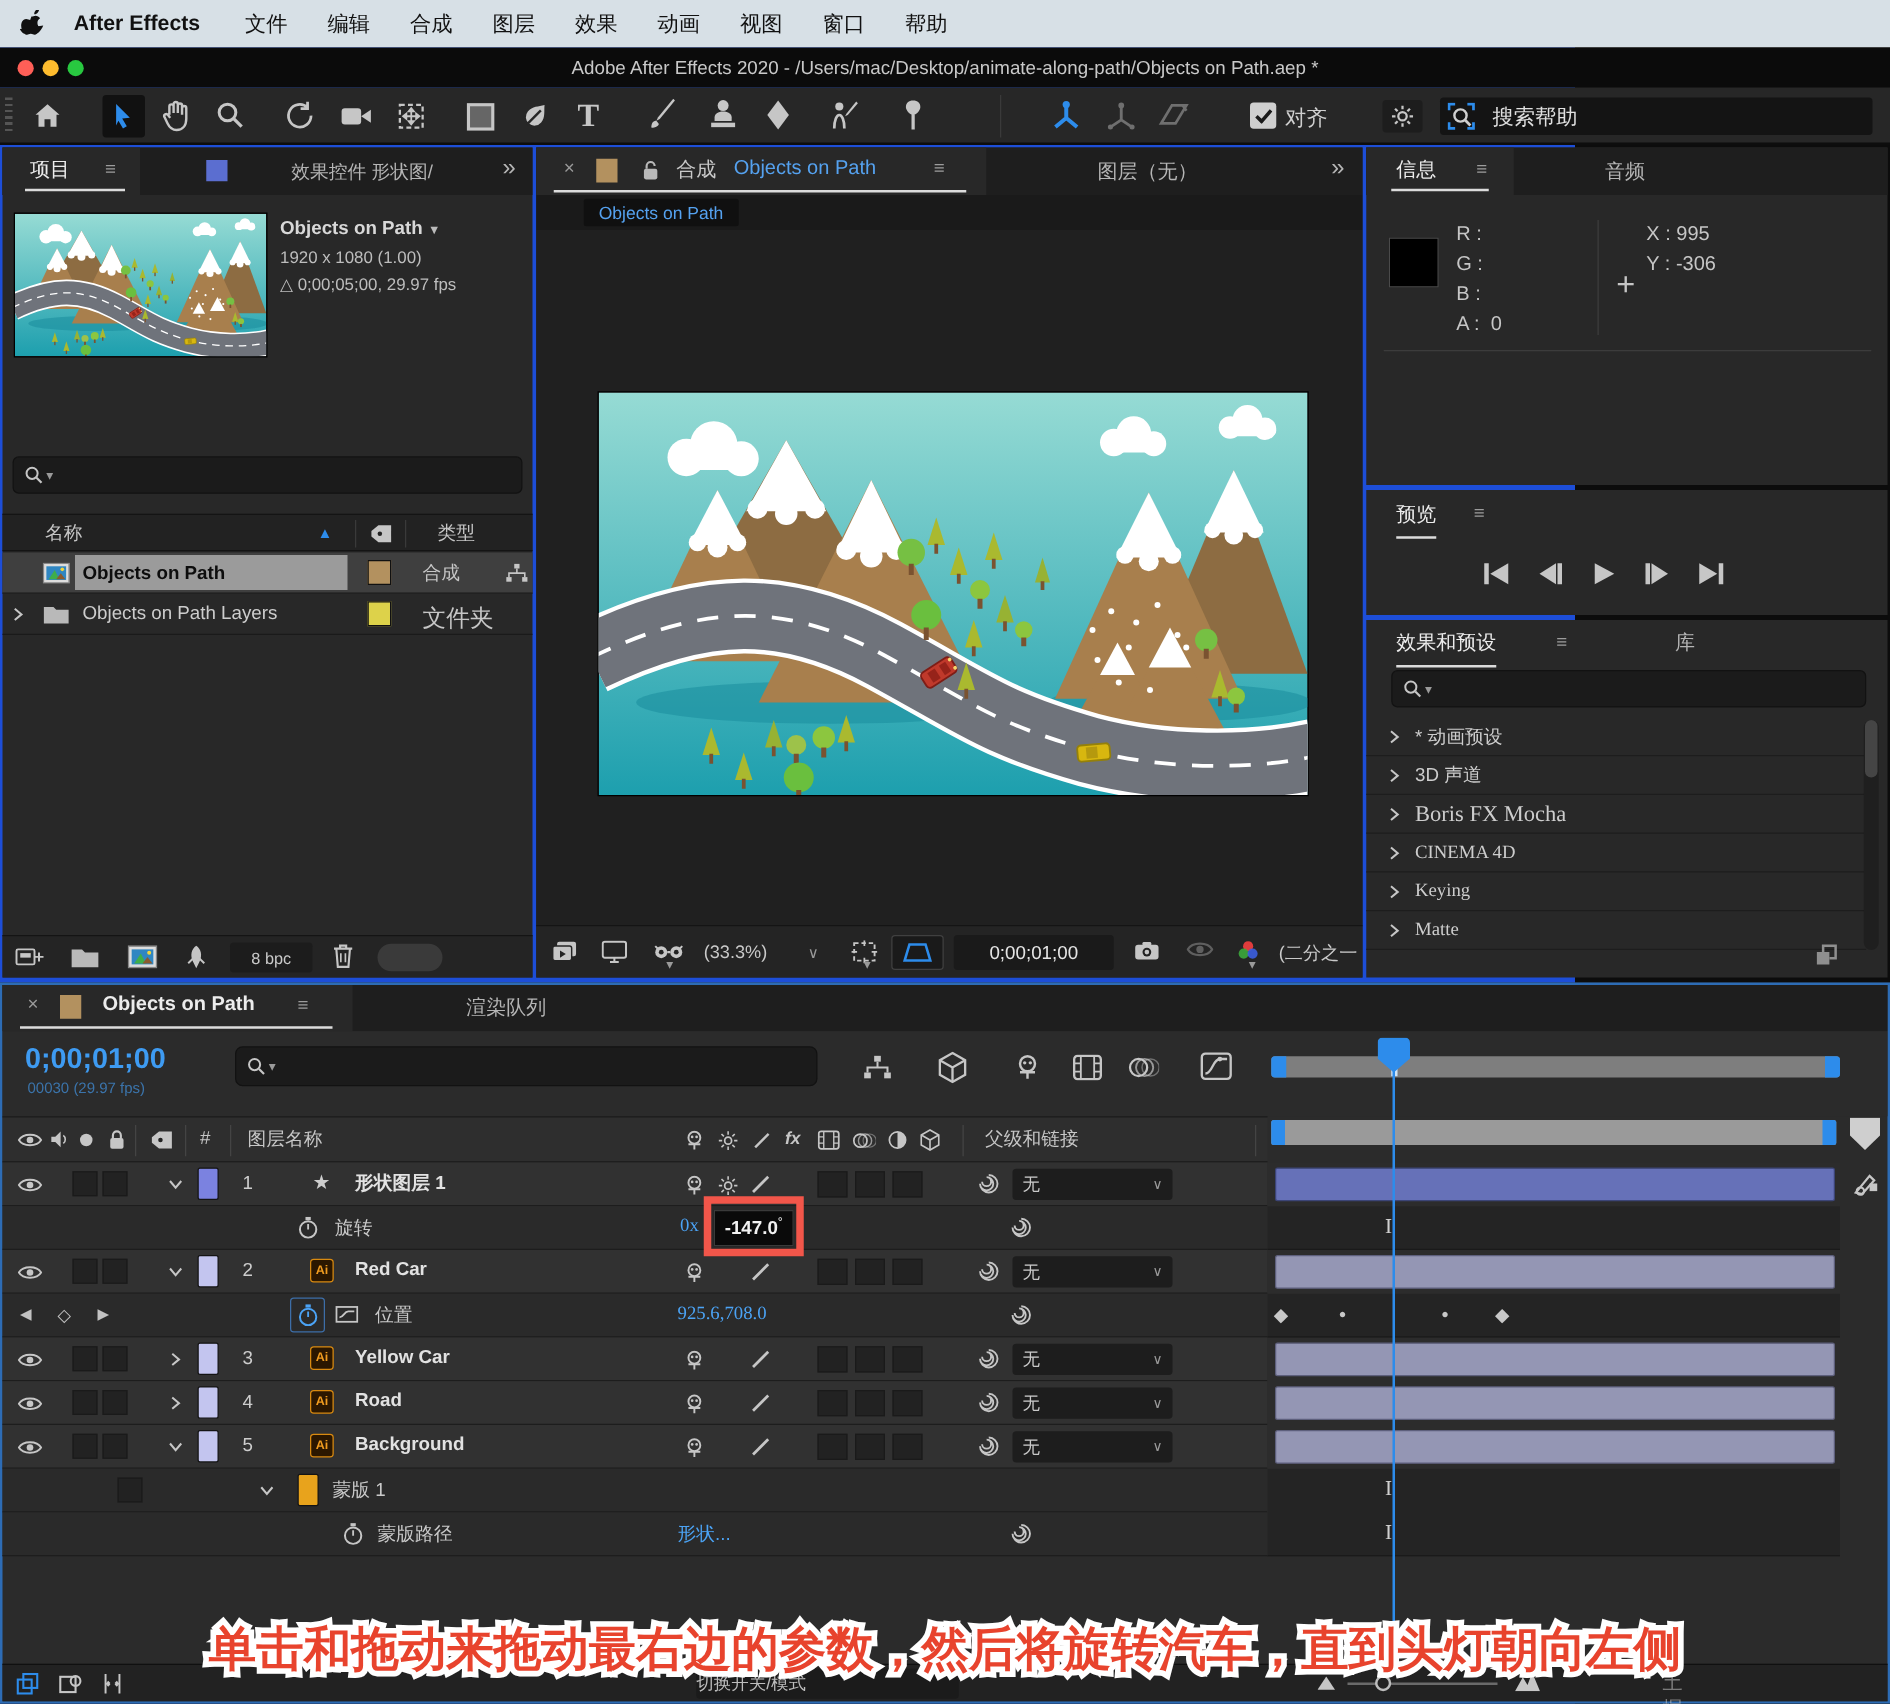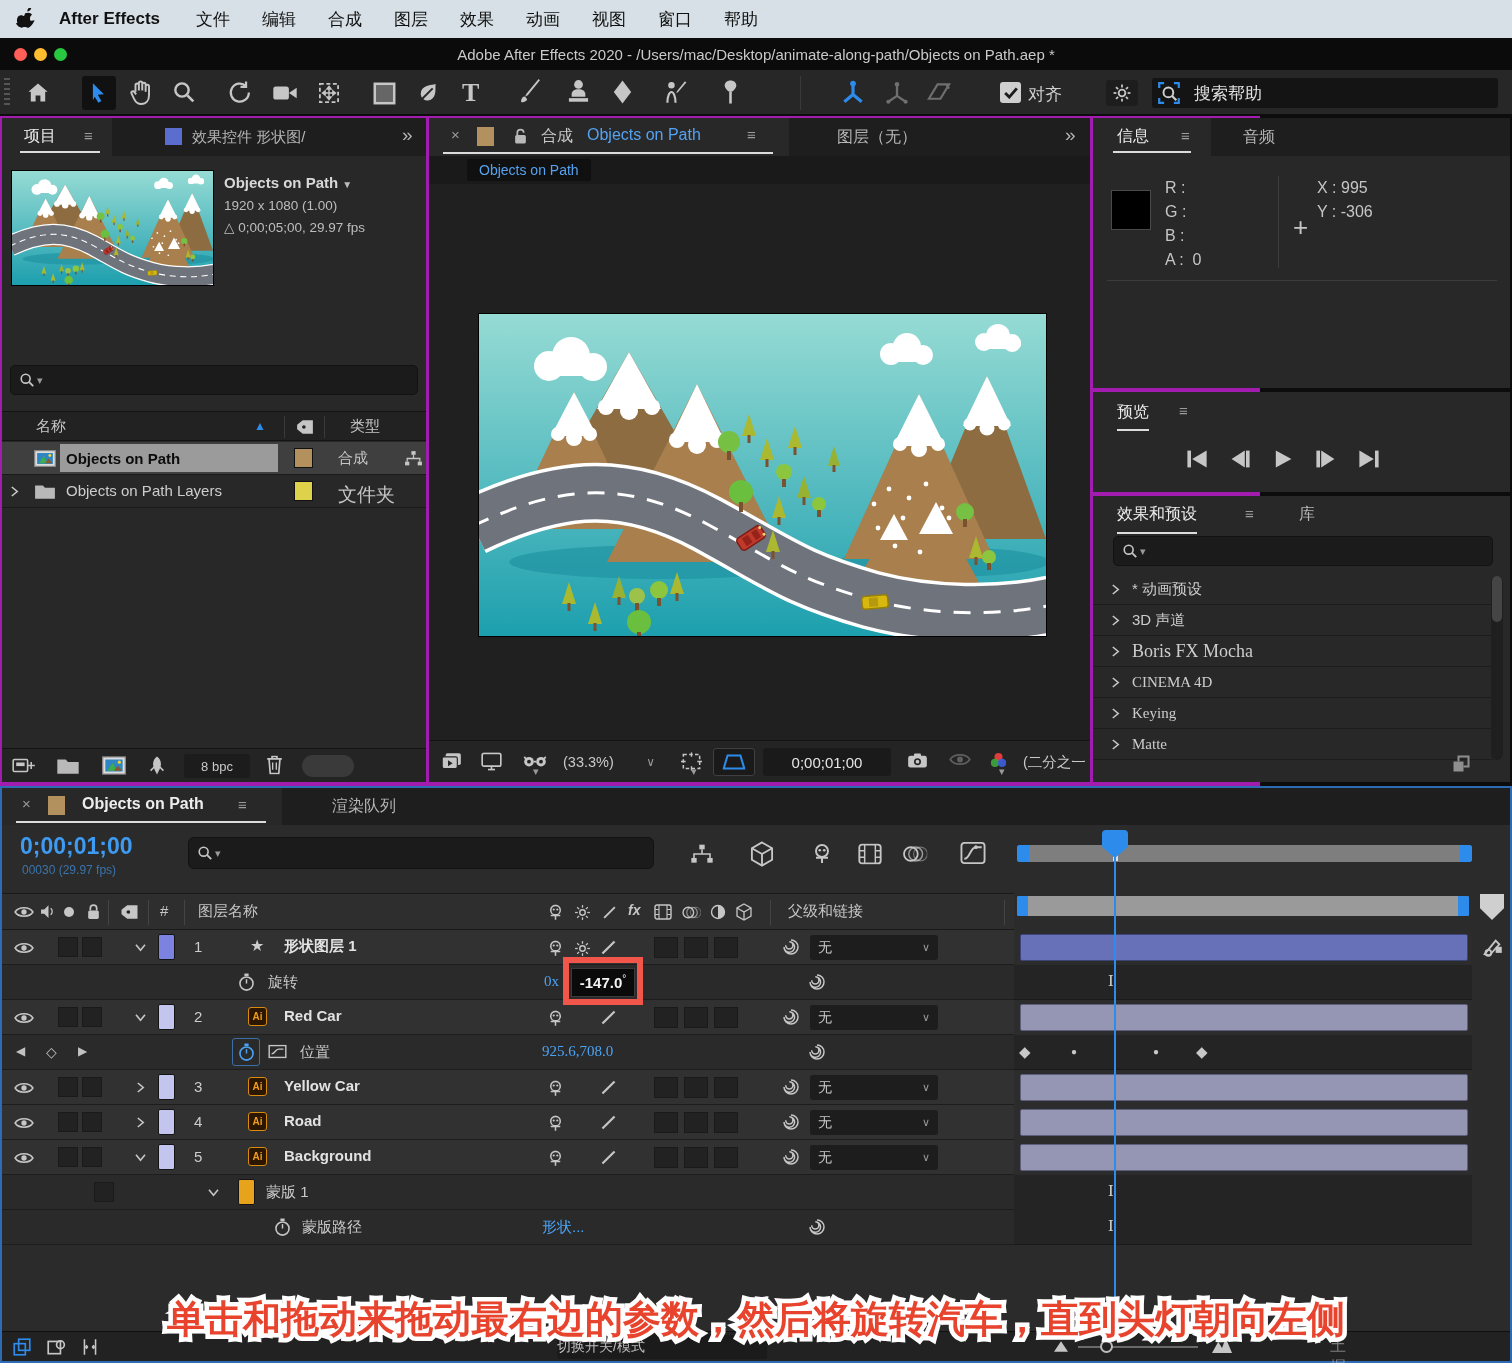--- a/index.html
+++ b/index.html
@@ -1,22 +1,22 @@
 <!DOCTYPE html>
 <html><head>
 <meta charset="utf-8">
 <style>
   * { margin:0; padding:0; box-sizing:border-box; }
   html,body { width:1512px; height:1363px; background:#0c0c0c; font-family:"Liberation Sans",sans-serif; overflow:hidden; }
   .abs { position:absolute; }
-  #app { position:relative; width:1260px; height:1363px; background:#a21caf;padding-left:48px; }
+  #app { position:relative; width:1260px; height:1363px; background:#1d4ed8;padding-left:48px; }
   svg { display:block; }
   .ico { color:#c6c6c6; }
   .panel { background:#282828; }
-  .tabtxt { font-size:14px; color:#b5b5b5; white-space:nowrap; }
+  .tabtxt { font-size:14px; color:#b5b5b5; white-space:nowrap;margin-left:41px; }
   .underline { position:absolute; height:2px; background:#dcdcdc; }
   .searchbox { background:#1b1b1b; border:1px solid #121212; border-radius:5px; display:flex; align-items:center; padding-left:8px; }
   .cellbox { background:#222; border:1px solid #1a1a1a; }
   .hamb { color:#9c9c9c; font-size:15px; }
   .chevdd { color:#9a9a9a; font-size:11px; }
   .rowline { border-bottom:1px solid #1d1d1d; }
   .tl-left { background:#313131; }
   .tl-prop-left { background:#2a2a2a; }
   .parentdd { position:absolute; left:808px; width:128px; top:5px; height:25px; background:#1d1d1d; border-radius:3px; color:#c9c9c9; font-size:14px; display:flex; align-items:center; padding:0 8px; justify-content:space-between; }
   .aibadge { width:19px; height:19px; background:#2b1700; border:1.5px solid #d98a10; border-radius:3px; color:#f09c1f; font-size:10px; font-weight:bold; display:flex; align-items:center; justify-content:center; }

